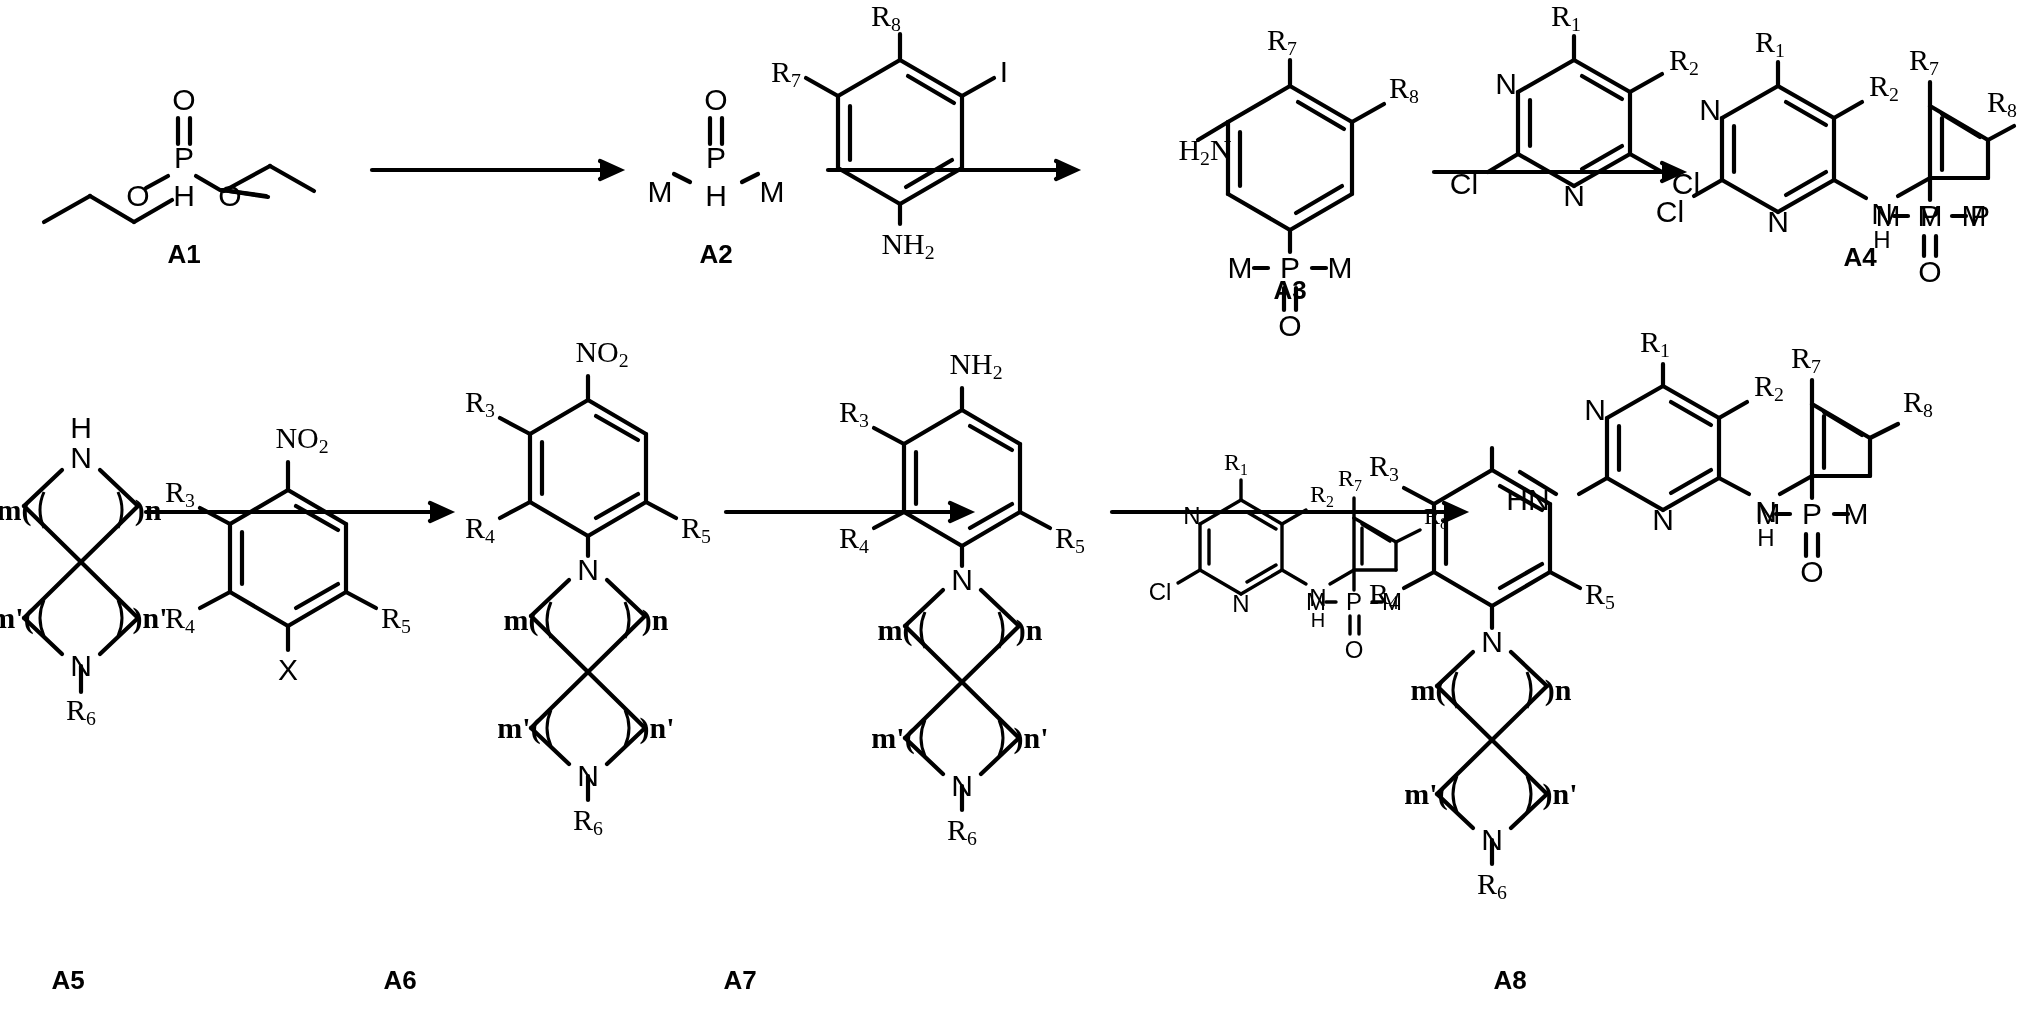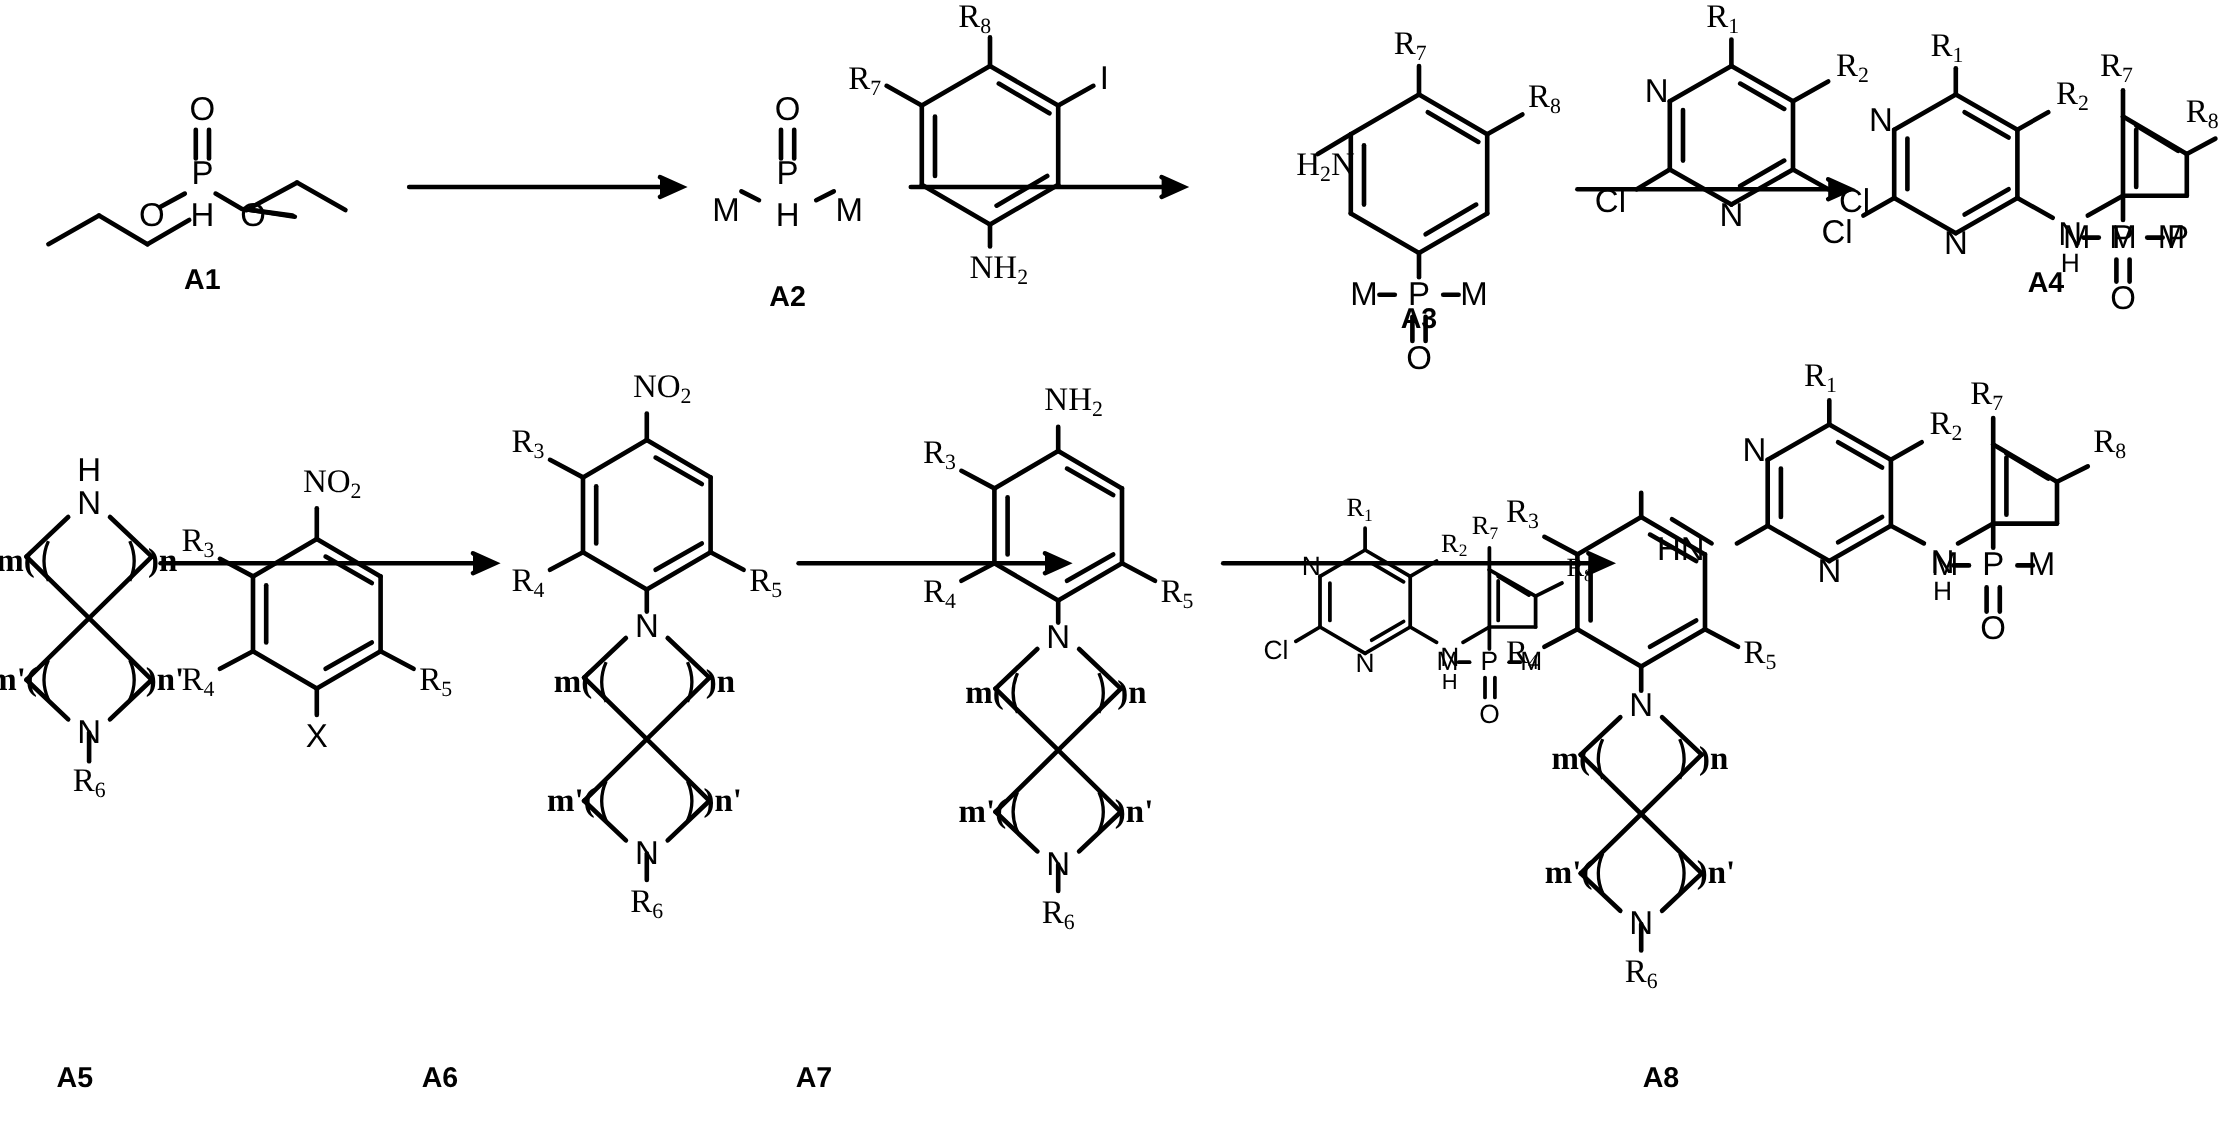--- a/index.html
+++ b/index.html
@@ -382,21 +382,21 @@
 <span class="at ctr sans" style="left:184px;top:196px;">H</span>
 <span class="at ctr sans" style="left:138px;top:196px;">O</span>
 <span class="at ctr sans" style="left:230px;top:196px;">O</span>
 <span class="ctag ctr" style="left:184px;top:254px;">A1</span>
 
 <span class="at ctr sans" style="left:716px;top:100px;">O</span>
 <span class="at ctr sans" style="left:716px;top:158px;">P</span>
 <span class="at ctr sans" style="left:716px;top:196px;">H</span>
 <span class="at ctr sans" style="left:660px;top:192px;">M</span>
 <span class="at ctr sans" style="left:772px;top:192px;">M</span>
-<span class="ctag ctr" style="left:716px;top:270px;">A2</span>
+<span class="ctag ctr" style="left:716px;top:254px;">A2</span>
 
 <span class="at ctr" style="left:886px;top:18px;">R<sub>8</sub></span>
 <span class="at ctr" style="left:786px;top:74px;">R<sub>7</sub></span>
 <span class="at ctr sans" style="left:1004px;top:72px;">I</span>
 <span class="at ctr" style="left:908px;top:246px;">NH<sub>2</sub></span>
 
 <span class="at ctr" style="left:1282px;top:42px;">R<sub>7</sub></span>
 <span class="at ctr" style="left:1404px;top:90px;">R<sub>8</sub></span>
 <span class="at ctr" style="left:1205px;top:152px;">H<sub>2</sub>N</span>
 <span class="at ctr sans" style="left:1240px;top:268px;">M</span>

